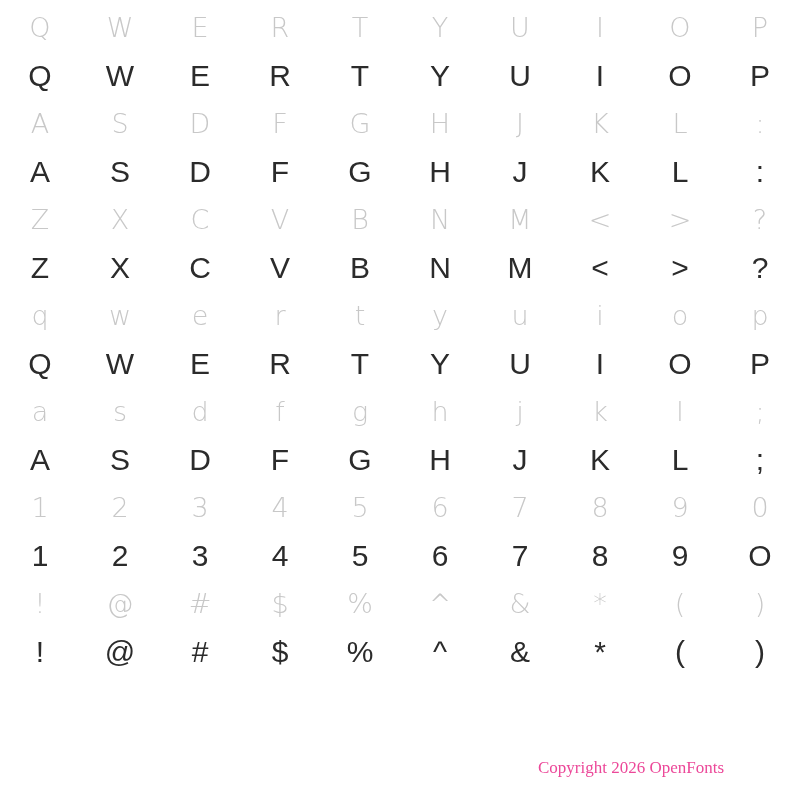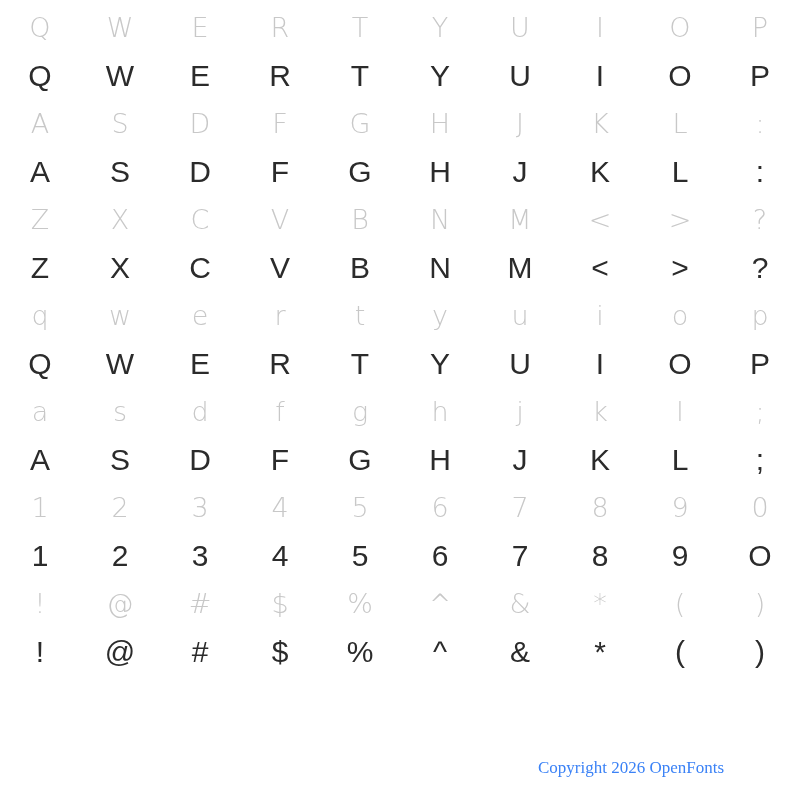--- a/index.html
+++ b/index.html
@@ -60,21 +60,21 @@
   .block {
     margin-bottom: 0px;
   }
   .copyright {
     position: absolute;
     left: 0;
     right: 0;
     bottom: 22px;
     text-align: right;
     padding-right: 76px;
-    color: #3b82f6;
+    color: #ec4899;
     font-size: 17px;
     font-family: "Liberation Serif", serif;
   }
 </style>
 </head>
 <body>
 
 <div id="sheet">
 
   <div class="grid">

